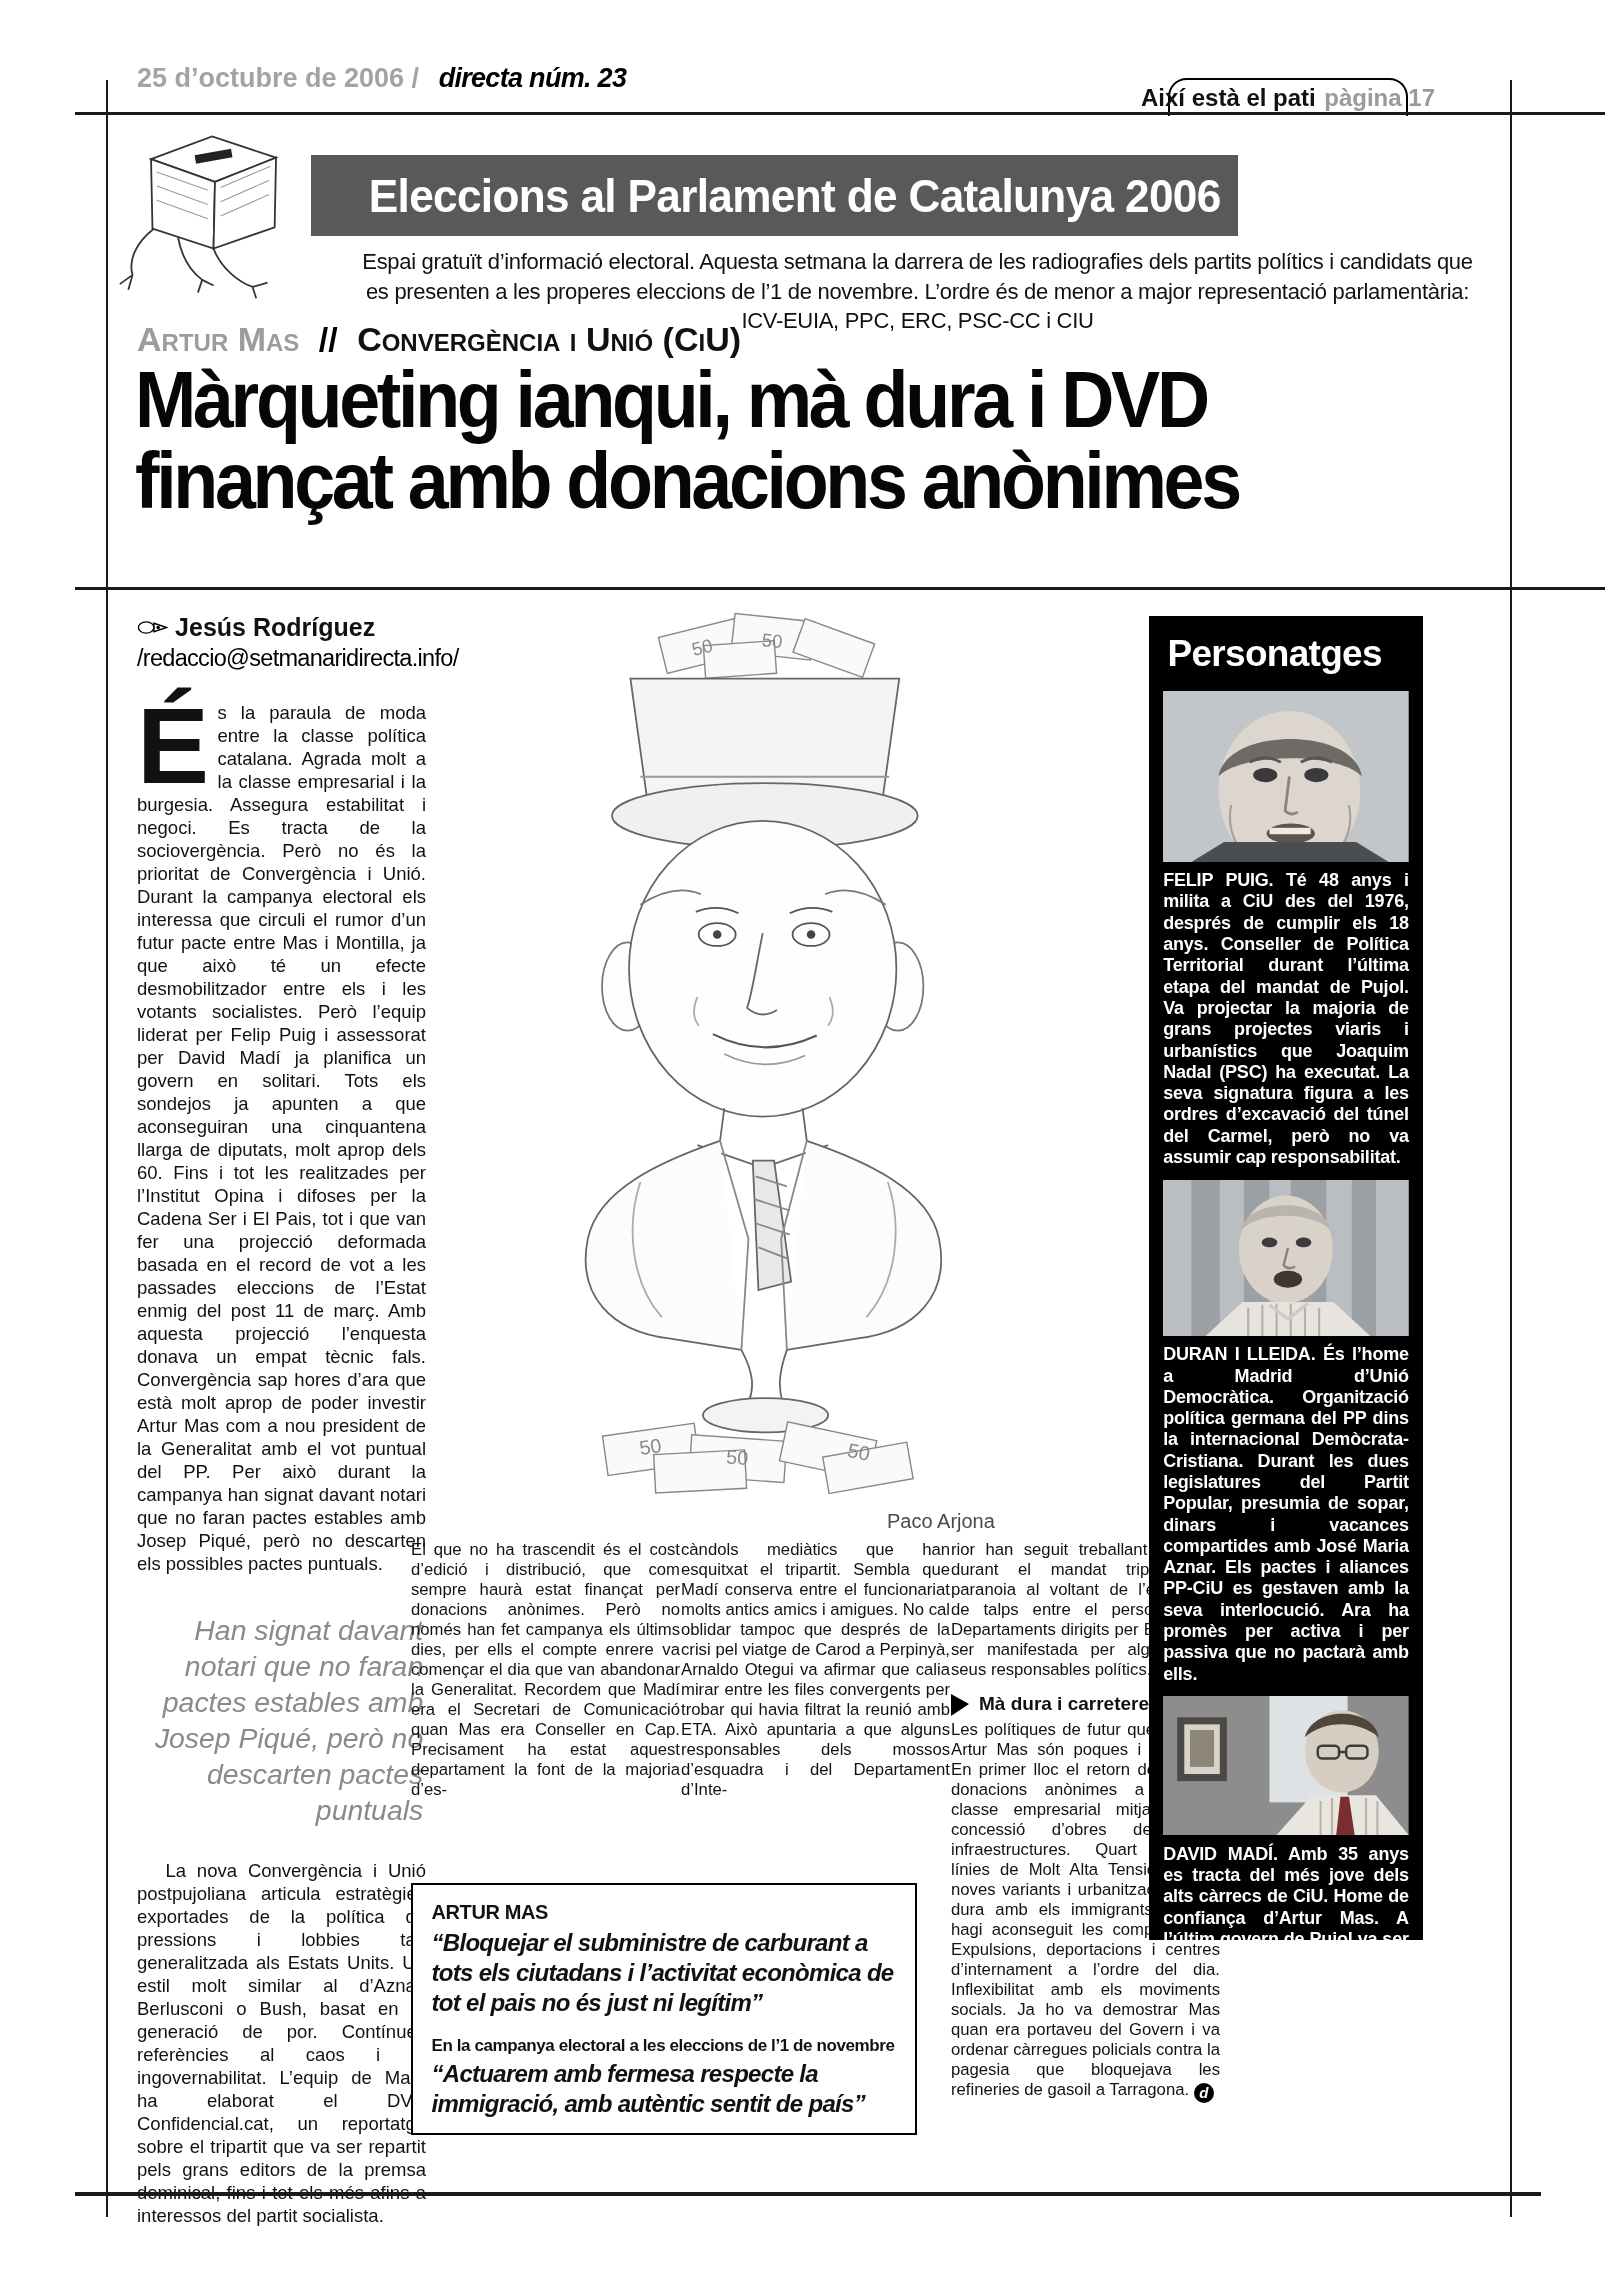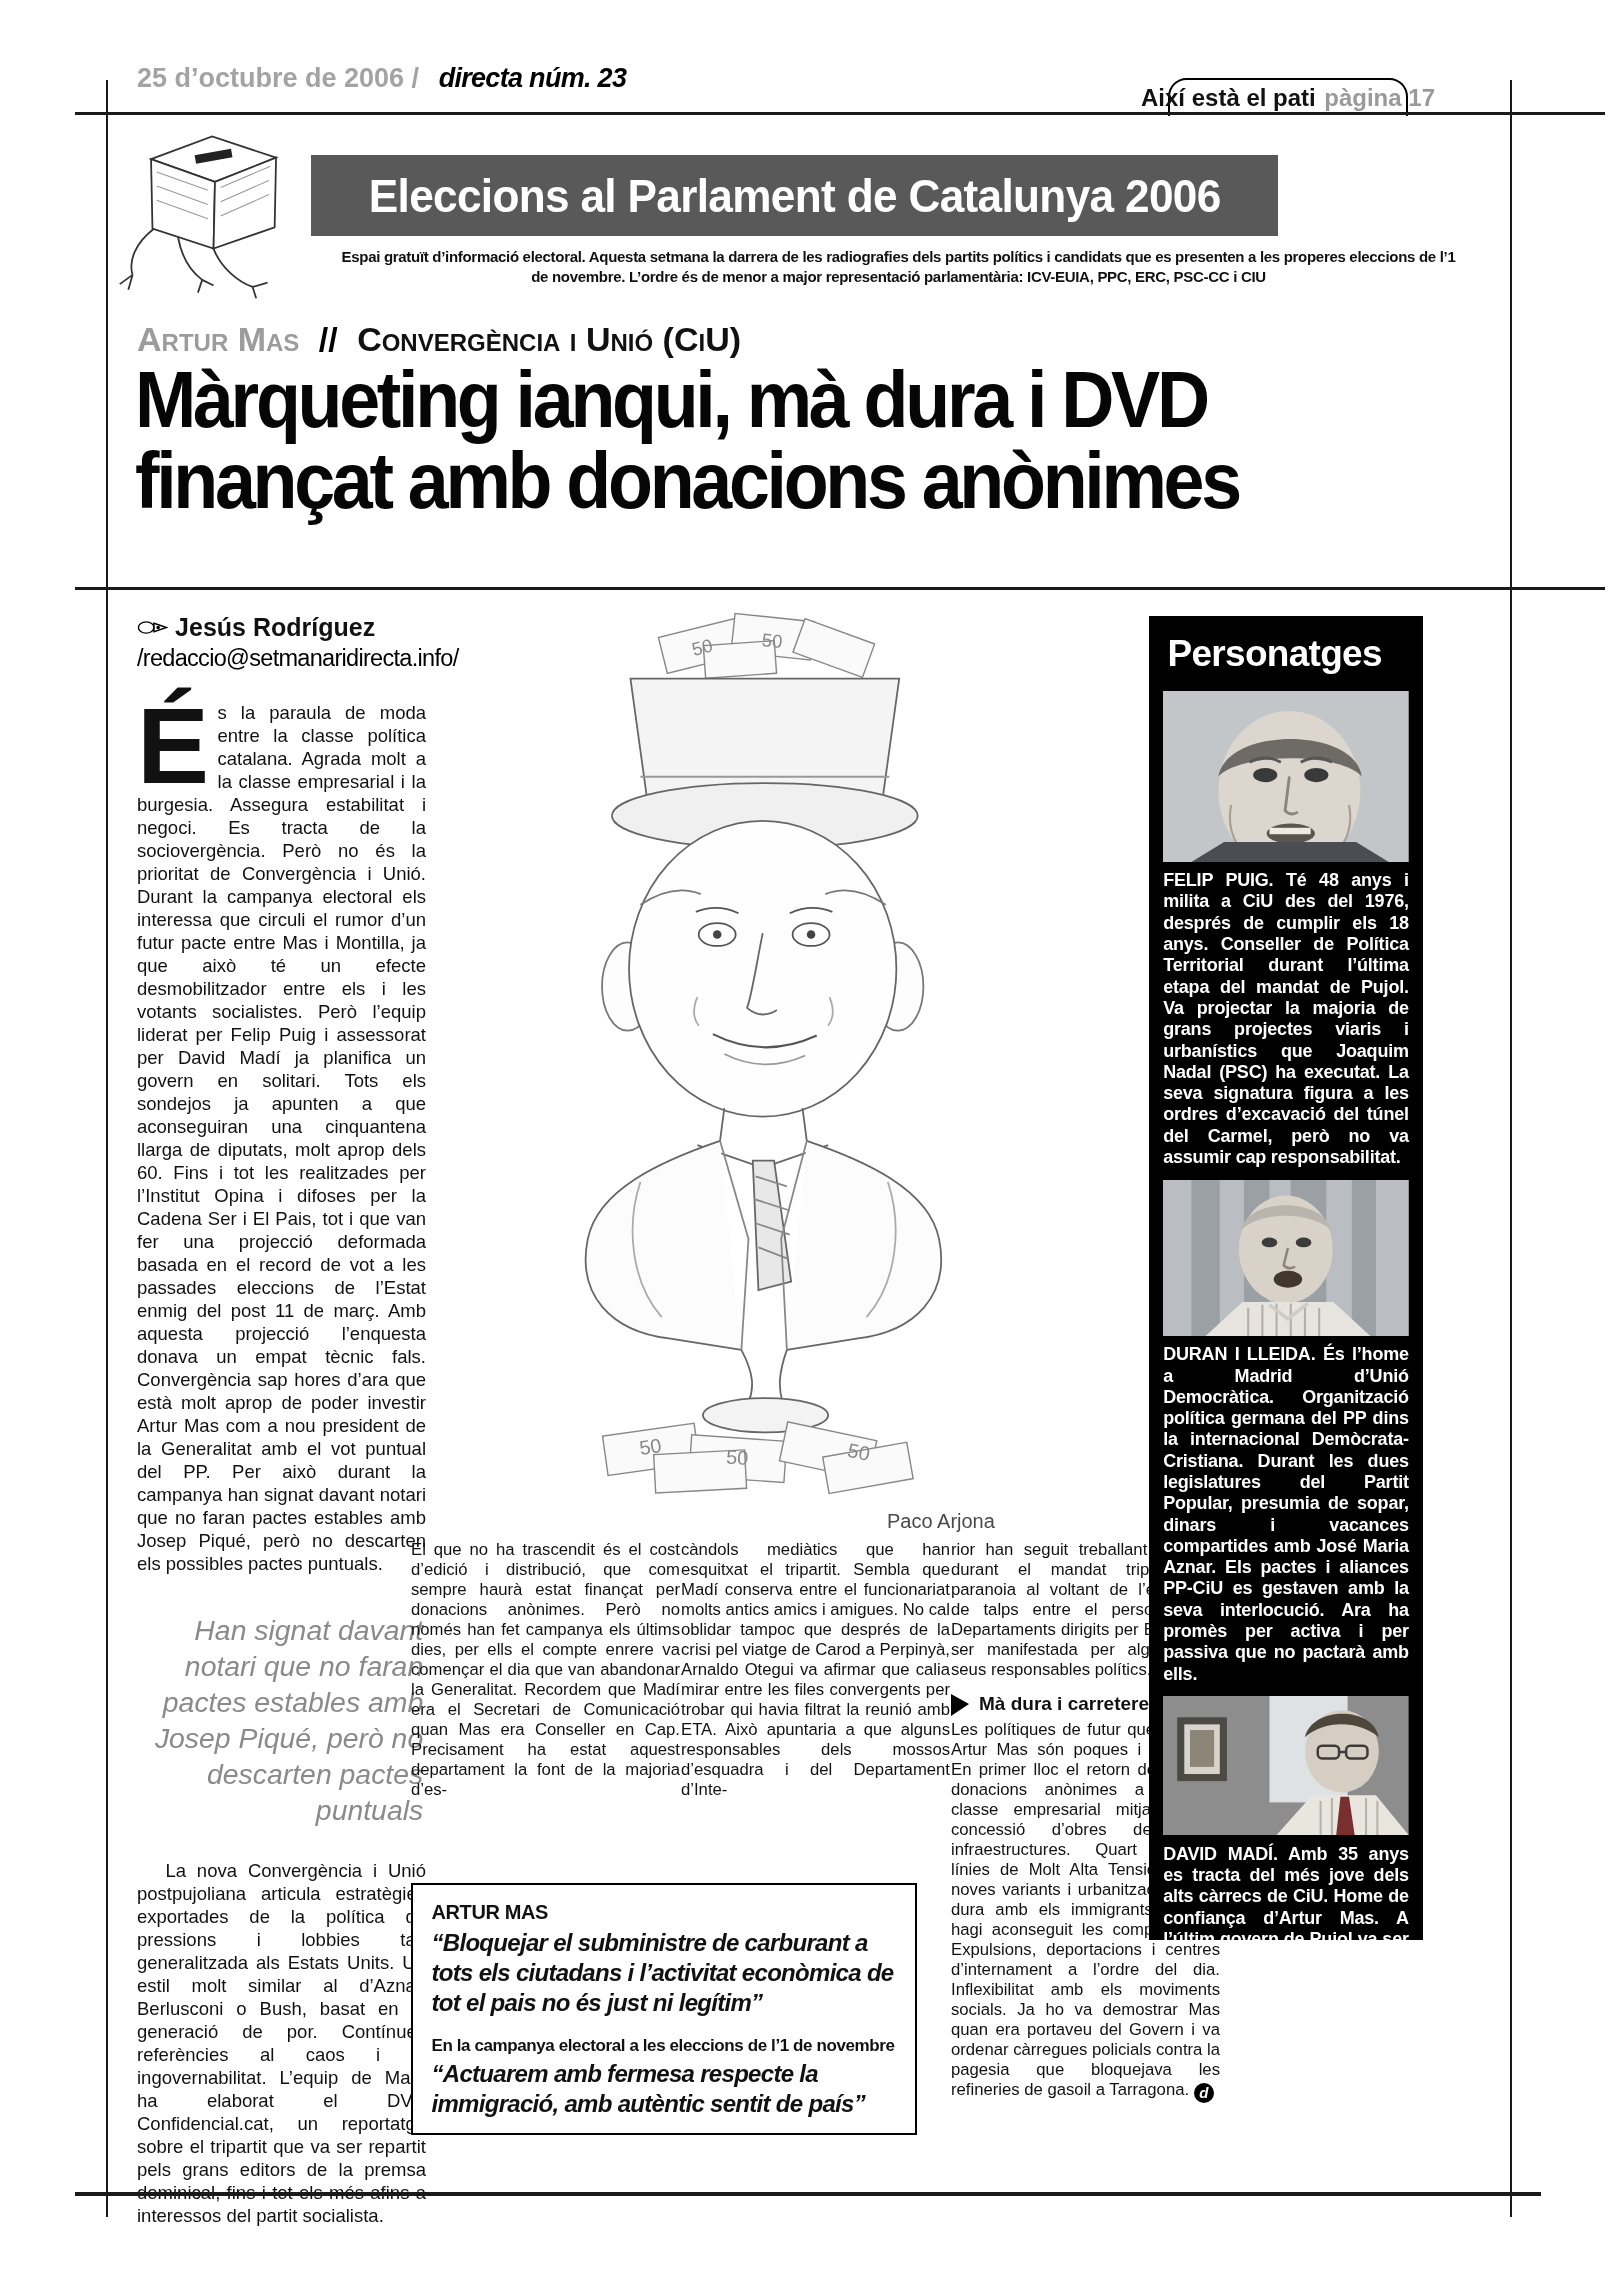--- a/index.html
+++ b/index.html
@@ -10,23 +10,23 @@
   
   .dateline{left:137px;top:63px;font-size:27px;font-weight:bold;white-space:nowrap;}
   .dateline .gray{color:#a3a3a3;text-align:center;}
   .dateline .mast{color:#000;font-style:italic;letter-spacing:-0.7px;margin-left:12px;}
   .tab{left:1168px;top:78px;width:236px;height:36px;border:2.8px solid #000;border-bottom:none;
        border-radius:18.5px 18.5px 0 0;background:#fff;display:flex;align-items:center;justify-content:center;
        gap:8.5px;font-size:24px;font-weight:bold;white-space:nowrap;}
   .tab .pg{color:#9a9a9a;}
   
   .banner{left:311px;top:155px;width:927px;height:81px;background:var(--banner_bg,#595959);
-          display:flex;align-items:center;justify-content:flex-start;padding-left:40px;}
+          display:flex;align-items:center;justify-content:flex-end;}
   .banner span{color:#fff;font-size:46px;font-weight:bold;letter-spacing:-0.7px;transform:scaleX(.96);}
-  .subtitle{left:338px;top:247px;width:1121px;text-align:center;font-size:15px;font-weight:bold;
+  .subtitle{left:357px;top:247px;width:1121px;text-align:center;font-size:22px;font-weight:normal;
             line-height:1.35;letter-spacing:-0.3px;}
   
   .kicker{left:137px;top:320px;font-size:34px;font-weight:bold;font-variant:small-caps;white-space:nowrap;}
   .kicker .kname{color:var(--kicker_gray,#9c9c9c);}
   .kicker .ksep{color:#000;margin:0 10px;}
   .headline{left:135px;top:360px;width:1486px;font-weight:bold;color:#060606;
             font-size:80px;line-height:1.01;letter-spacing:-3.6px;transform:scaleX(.92);transform-origin:left top;}
   
   .byline{left:137px;top:613px;width:306px;}
   .byname{font-size:25px;font-weight:bold;display:flex;align-items:center;gap:7.1px;}

